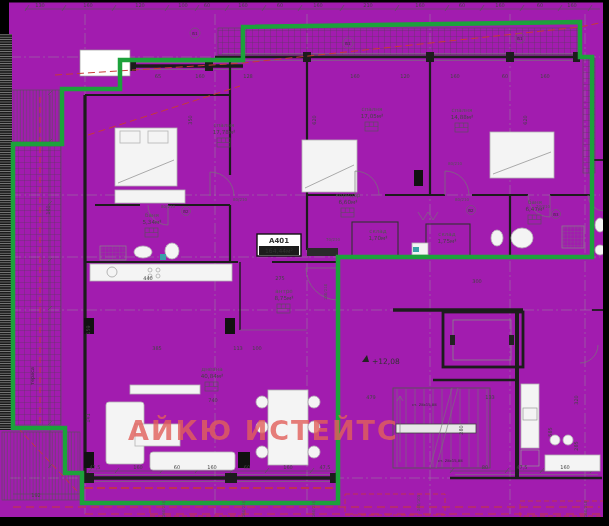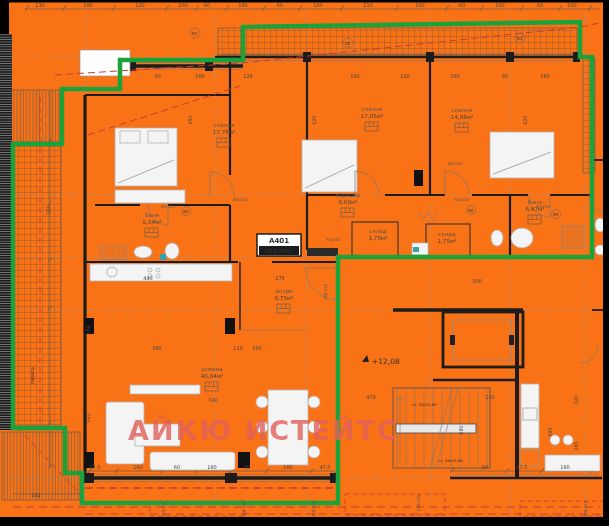--- a/index.html
+++ b/index.html
@@ -1,16 +1,16 @@
 <!DOCTYPE html>
 <html><head>
 <meta charset="utf-8">
 <style>
   html,body{margin:0;padding:0;background:#ffffff;}
-  #stage{position:relative;width:609px;height:526px;background:#f97316;overflow:hidden;
+  #stage{position:relative;width:609px;height:526px;background:#a21caf;overflow:hidden;
          font-family:"DejaVu Sans",sans-serif;}
   svg{position:absolute;top:0;left:0;}
   text{font-family:"DejaVu Sans",sans-serif;fill:#333;}
   .dim{font-size:5px;fill:#444;}
   .dimv{font-size:5px;fill:#444;}
   .roomname{font-size:5.6px;fill:#555;}
   .roomarea{font-size:5.6px;fill:#444;}
   .doorlbl{font-size:4px;fill:#555;}
   .winlbl{font-size:4px;fill:#555;}
   .axis{stroke:#9a9a9a;stroke-width:0.45;stroke-dasharray:11 3 2 3;}

